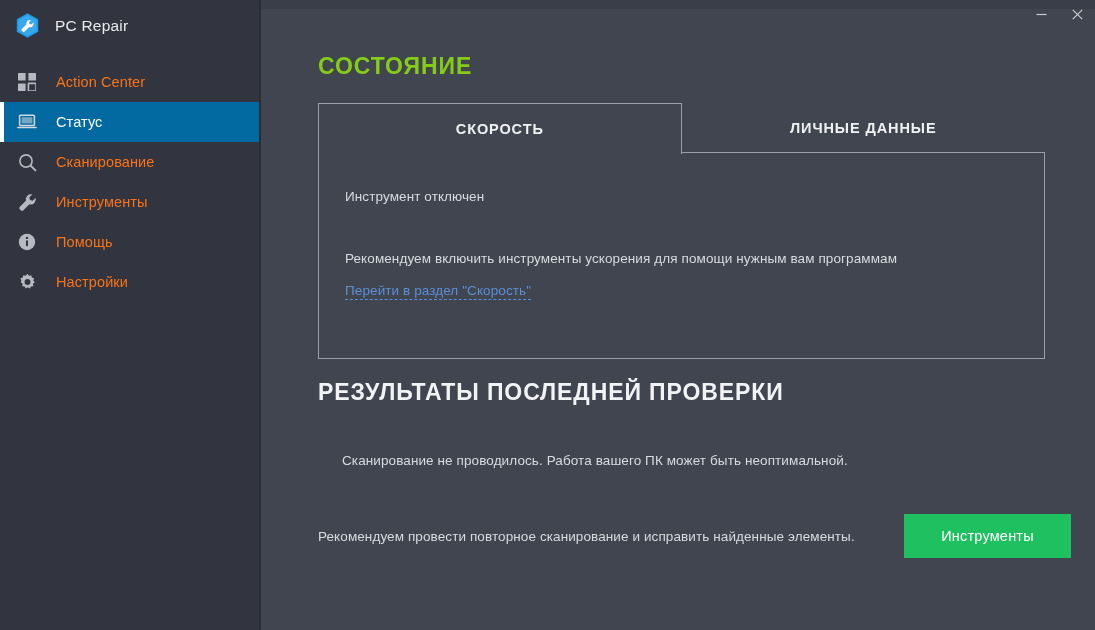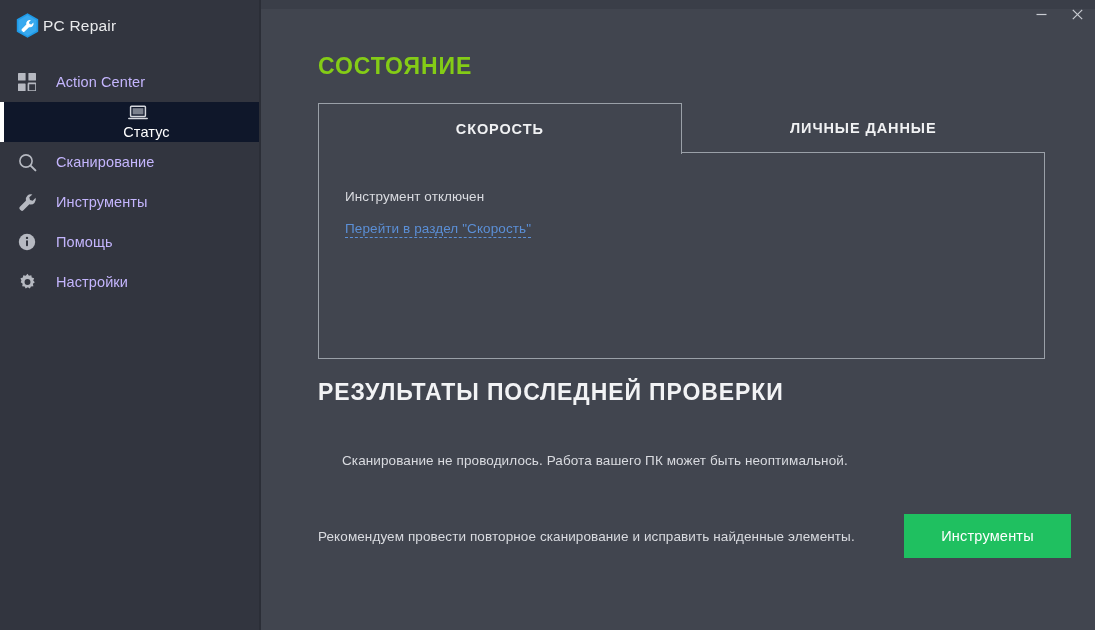--- a/index.html
+++ b/index.html
@@ -43,41 +43,40 @@
     background: #32353f;
   }
   .brand-logo {
     width: 27px;
     height: 27px;
     flex: 0 0 27px;
     position: relative;
     display: block;
   }
   .brand-title {
-    margin-left: 2px;
+    margin-left: 14px;
     font-size: 15.5px;
     color: #e9eaec;
     letter-spacing: .2px;
   }
 
   .nav {
     margin-top: 11px;
     display: block;
   }
   .nav-item {
     position: relative;
     height: 40px;
     display: flex;
     align-items: center;
     padding-left: 16px;
     cursor: default;
   }
   .nav-item.selected {
-    background: #0f172a;
-    flex-direction: column;
+    background: #0369a1;
   }
   .nav-item.selected::before {
     content: "";
     position: absolute;
     left: 0;
     top: 0;
     bottom: 0;
     width: 4px;
     background: #ffffff;
   }
@@ -87,21 +86,21 @@
     flex: 0 0 22px;
     display: flex;
     align-items: center;
     justify-content: center;
     color: #b6b9c1;
   }
   .nav-icon svg { display: block; }
   .nav-label {
     margin-left: 18px;
     font-size: 14.5px;
-    color: #c4b5fd;
+    color: #f97316;
     letter-spacing: .1px;
   }
   .nav-item.selected .nav-label { color: #ffffff; }
   .nav-item.selected .nav-icon { color: #d5d8de; }
 
   
   .main {
     position: relative;
     flex: 1 1 auto;
     height: 630px;
@@ -391,20 +390,21 @@
           <span>СКОРОСТЬ</span>
         </div>
         <div class="tab inactive">
           <span>ЛИЧНЫЕ ДАННЫЕ</span>
         </div>
       </div>
 
       <div class="panel">
         <div class="panel-inner">
           <div class="panel-status">Инструмент отключен</div>
+          <div class="panel-rec">Рекомендуем включить инструменты ускорения для помощи нужным вам программам</div>
           <a class="panel-link" href="#">Перейти в раздел "Скорость"</a>
         </div>
       </div>
 
       <div class="section-title">РЕЗУЛЬТАТЫ ПОСЛЕДНЕЙ ПРОВЕРКИ</div>
 
       <div class="results-note">Сканирование не проводилось. Работа вашего ПК может быть неоптимальной.</div>
 
       <div class="scan-row">
         <div class="scan-note">Рекомендуем провести повторное сканирование и исправить найденные элементы.</div>

